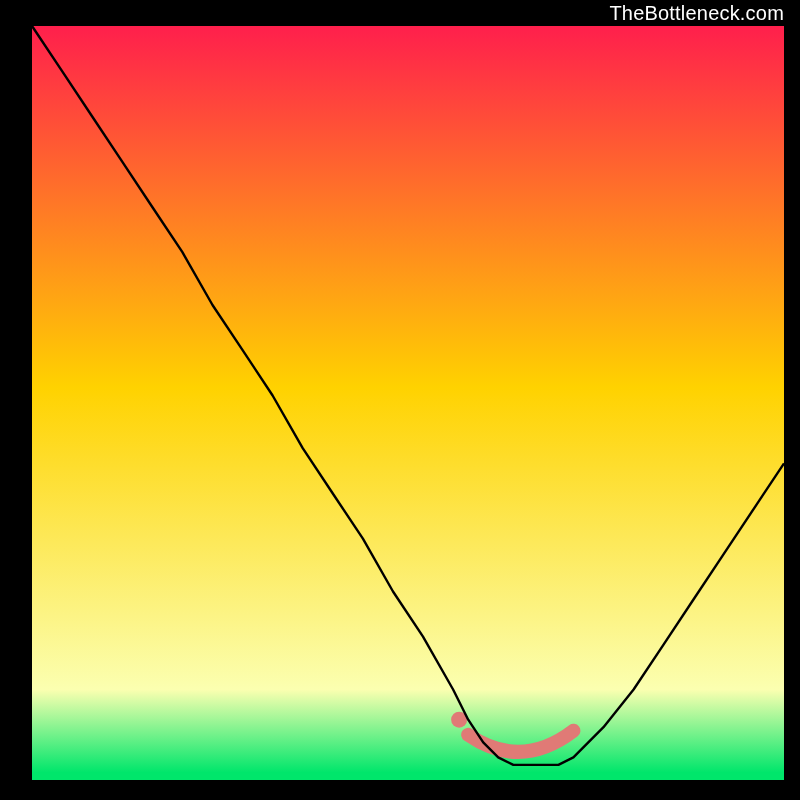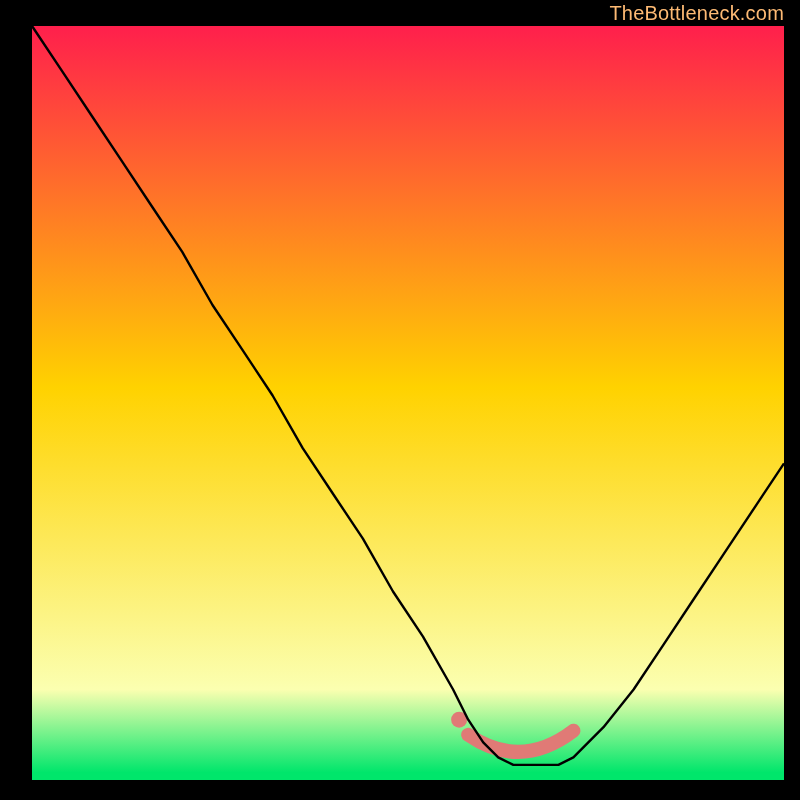--- a/index.html
+++ b/index.html
@@ -16,21 +16,21 @@
     width: 800px;
     height: 800px;
   }
   svg {
     display: block;
   }
   .watermark {
     position: absolute;
     top: 2px;
     right: 16px;
-    color: #fdba74;
+    color: #ffffff;
     font-size: 20px;
     letter-spacing: 0.2px;
     user-select: none;
   }
 </style>
 </head>
 <body>
 
 <div class="chart-wrap">
   <svg id="chart-svg" width="800" height="800" viewBox="0 0 800 800">

